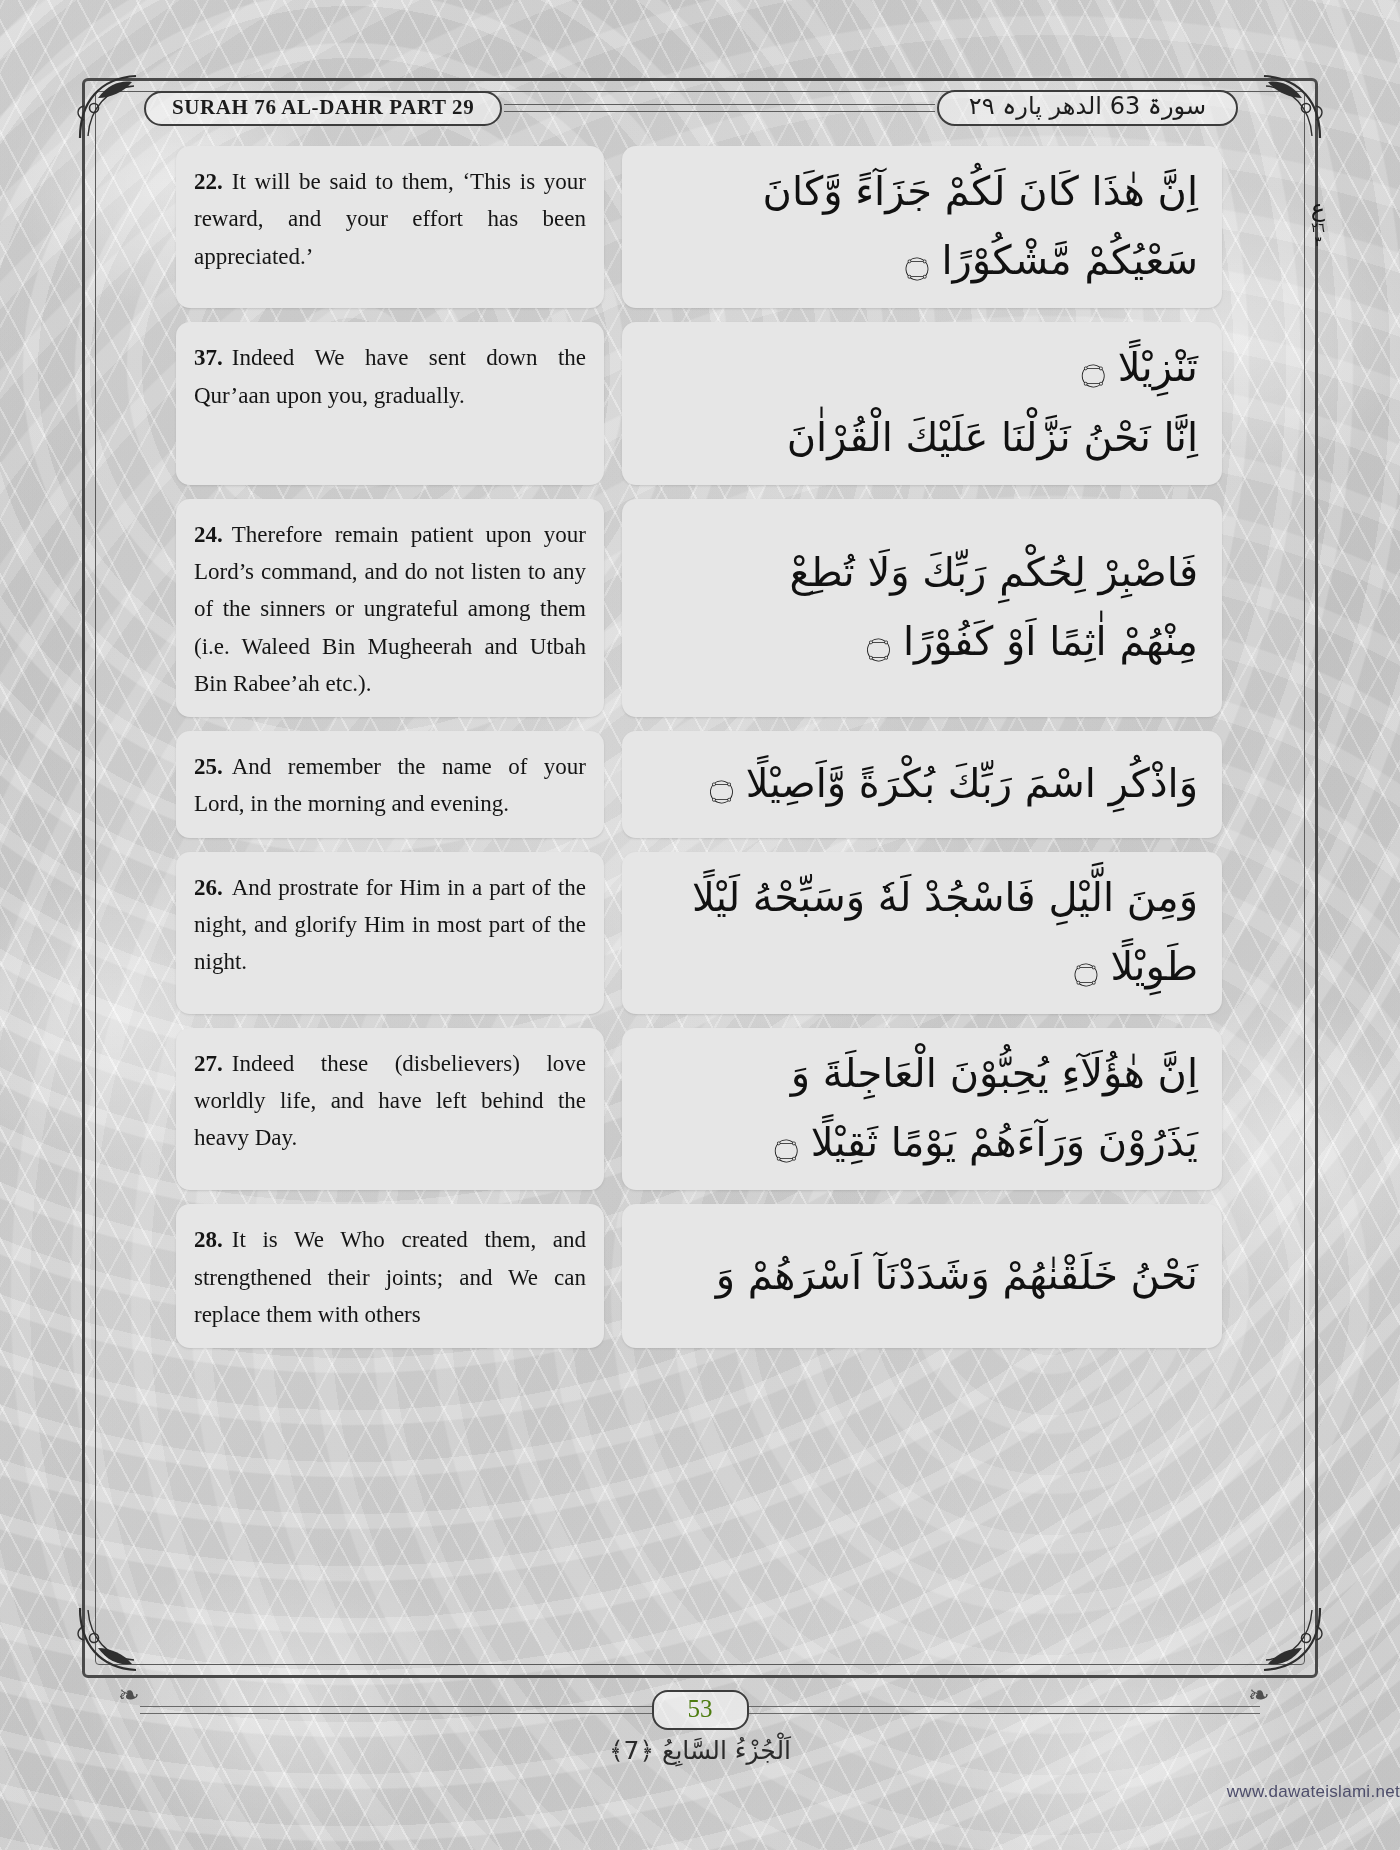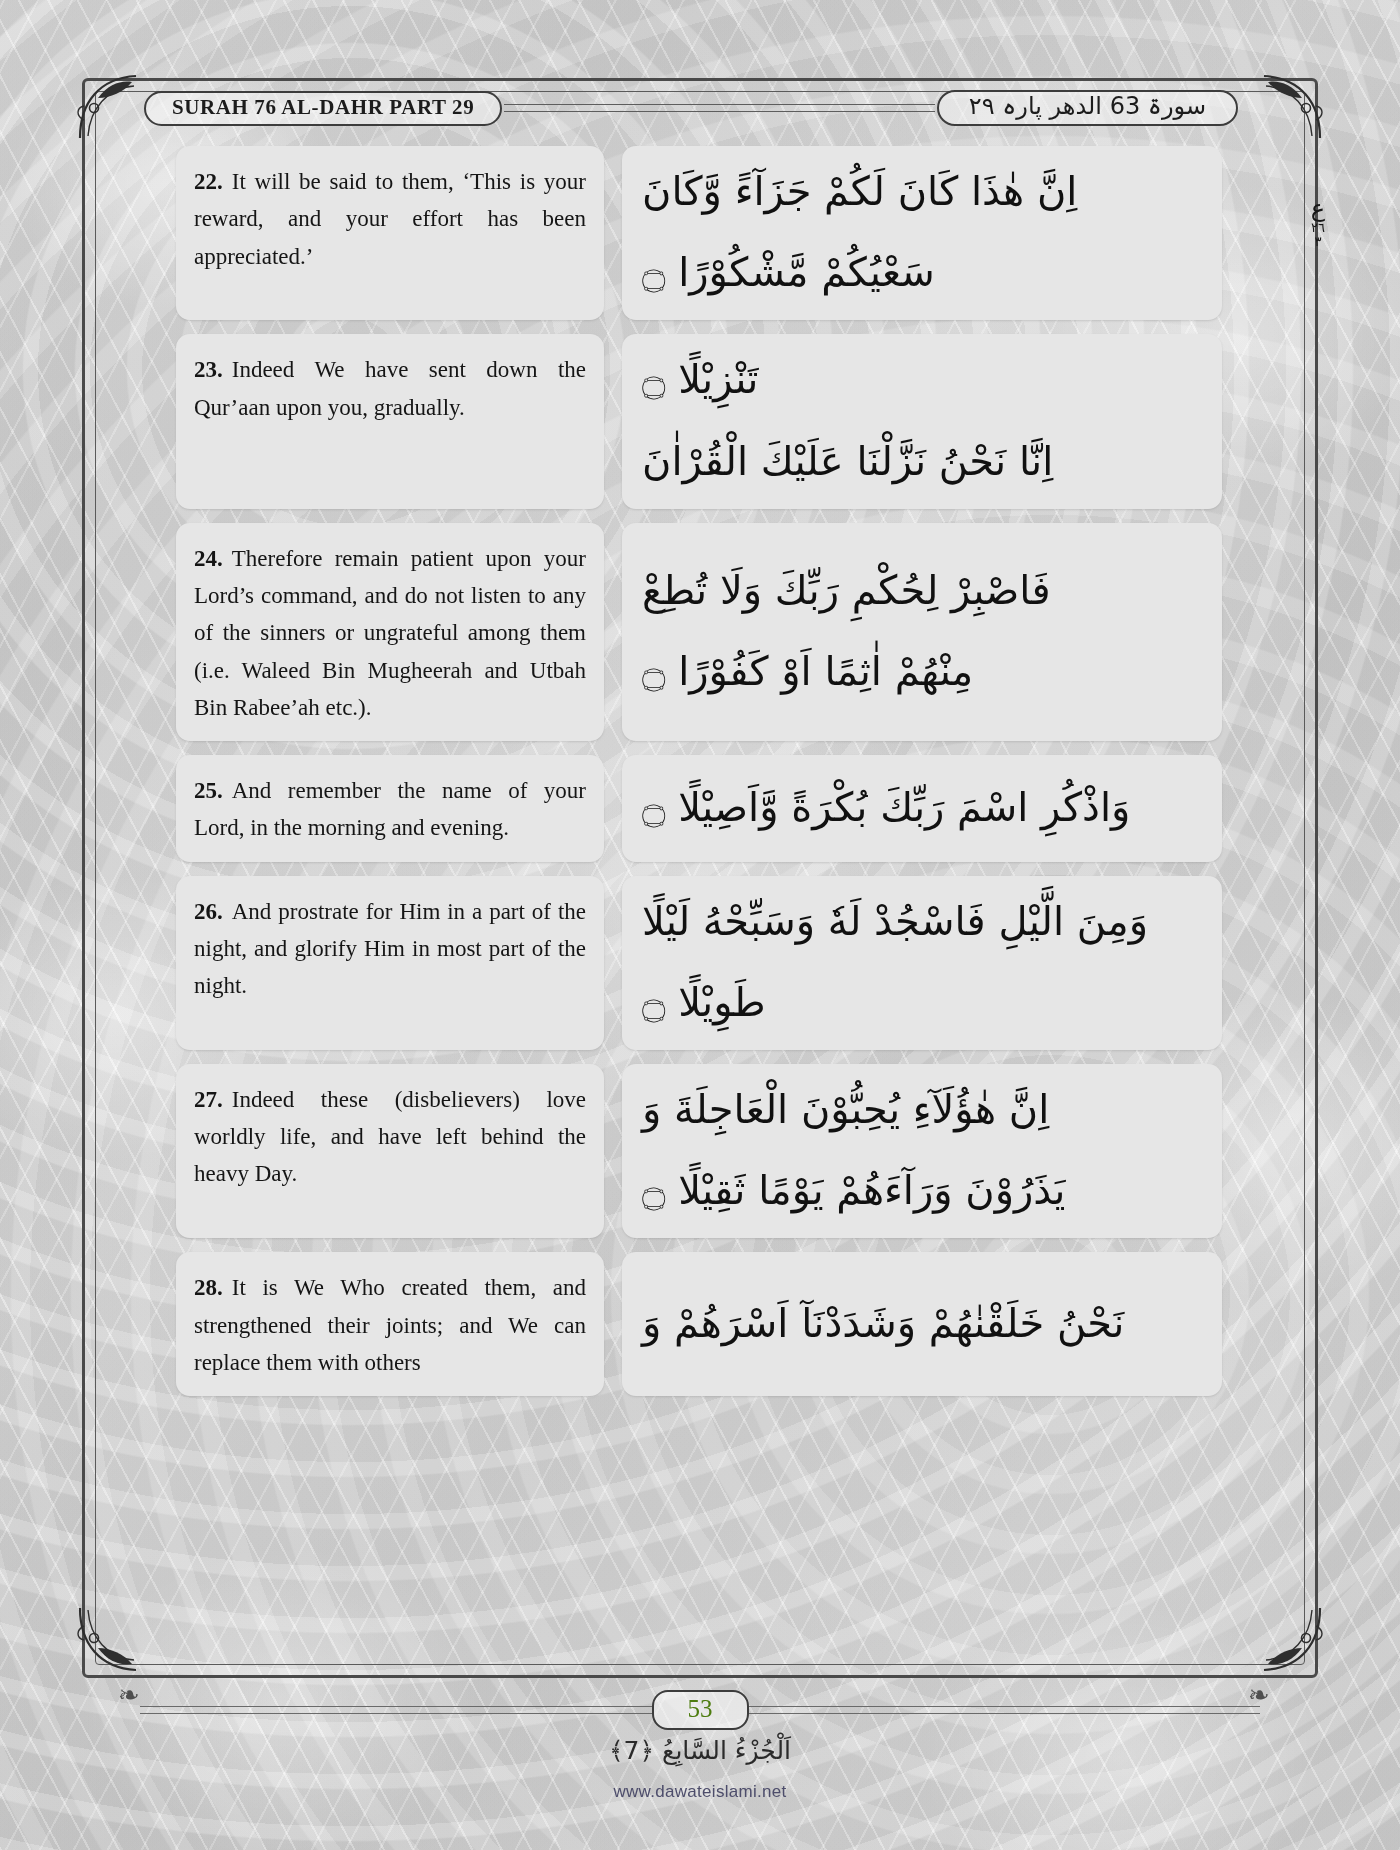--- a/index.html
+++ b/index.html
@@ -164,25 +164,25 @@
   }
   .cell-en .vgap { display: inline-block; width: 9px; }
   .cell-ar {
     flex: 1;
     padding: 12px 24px 14px 20px;
     font-family: "DejaVu Sans", sans-serif;
     font-size: 40px;
     line-height: 1.68;
     color: #111;
     direction: rtl;
-    text-align: left;
+    text-align: right;
     display: flex;
     flex-direction: column;
     justify-content: center;
-    gap: 14px;
+    gap: 2px;
   }
   .cell-ar .aline { white-space: nowrap; }
 
   
   #ruku-marker {
     position: absolute;
     left: 1296px;
     top: 196px;
     width: 44px;
     text-align: center;
@@ -229,21 +229,21 @@
     font-family: "DejaVu Sans", sans-serif;
     font-size: 25px;
     color: #2a2a2a;
     direction: rtl;
   }
   #footer-url {
     position: absolute;
     left: 0;
     top: 1782px;
     width: 1400px;
-    text-align: center;
+    text-align: right;
     font-family: "Liberation Sans", sans-serif;
     font-size: 17px;
     color: #4d4d6b;
     letter-spacing: 0.3px;
   }
 
   
   .bottom-orn {
     position: absolute;
     font-family: "DejaVu Sans", sans-serif;
@@ -317,21 +317,21 @@
 
 <div id="verse-grid">
     <div class="verse-row">
       <div class="cell cell-en"><span class="vnum">22.</span><span class="vgap"></span><span>It will be said to them, ‘This is your reward, and your effort has been appreciated.’</span></div>
       <div class="cell cell-ar">
         <div class="aline">اِنَّ هٰذَا كَانَ لَكُمْ جَزَآءً وَّكَانَ</div>
         <div class="aline">سَعْيُكُمْ مَّشْكُوْرًا ۝</div>
       </div>
     </div>
     <div class="verse-row">
-      <div class="cell cell-en"><span class="vnum">23.</span><span class="vgap"></span><span>Indeed We have sent down the Qur’aan upon you, gradually.</span></div>
+      <div class="cell cell-en"><span class="vnum">37.</span><span class="vgap"></span><span>Indeed We have sent down the Qur’aan upon you, gradually.</span></div>
       <div class="cell cell-ar">
         <div class="aline">تَنْزِيْلًا ۝</div>
         <div class="aline">اِنَّا نَحْنُ نَزَّلْنَا عَلَيْكَ الْقُرْاٰنَ</div>
       </div>
     </div>
     <div class="verse-row">
       <div class="cell cell-en"><span class="vnum">24.</span><span class="vgap"></span><span>Therefore remain patient upon your Lord’s command, and do not listen to any of the sinners or ungrateful among them (i.e. Waleed Bin Mugheerah and Utbah Bin Rabee’ah etc.).</span></div>
       <div class="cell cell-ar">
         <div class="aline">فَاصْبِرْ لِحُكْمِ رَبِّكَ وَلَا تُطِعْ</div>
         <div class="aline">مِنْهُمْ اٰثِمًا اَوْ كَفُوْرًا ۝</div>

